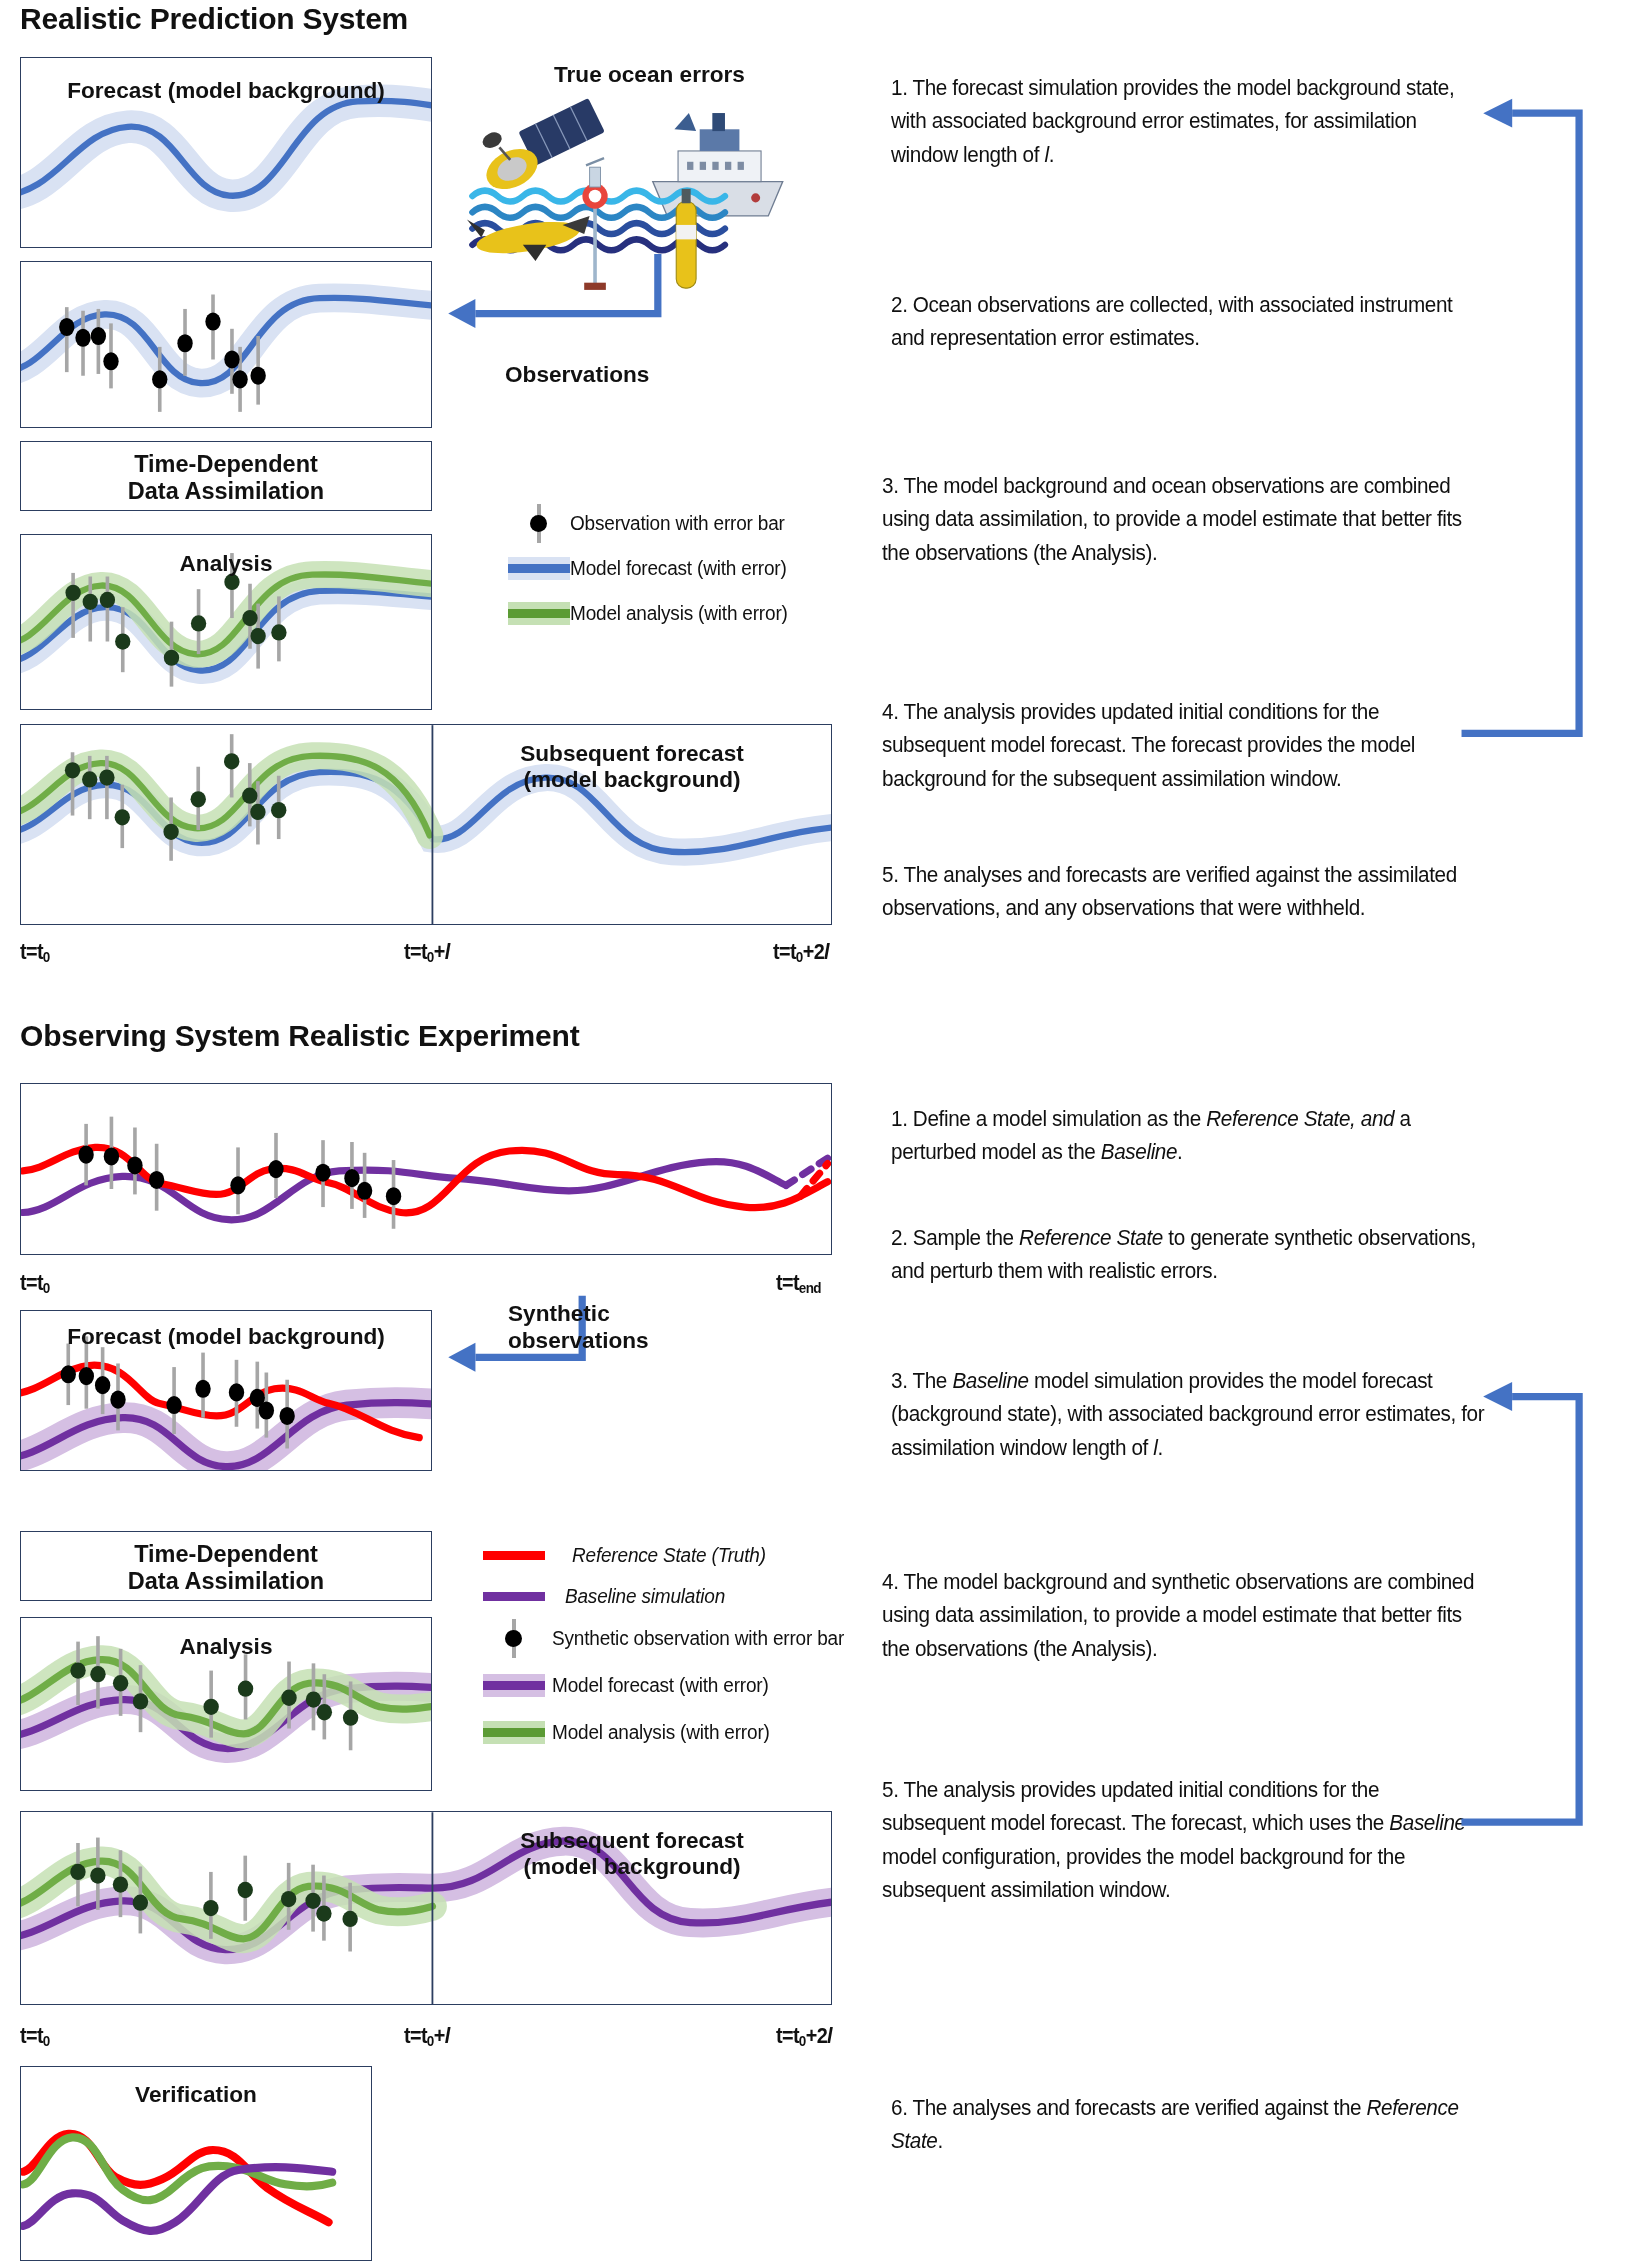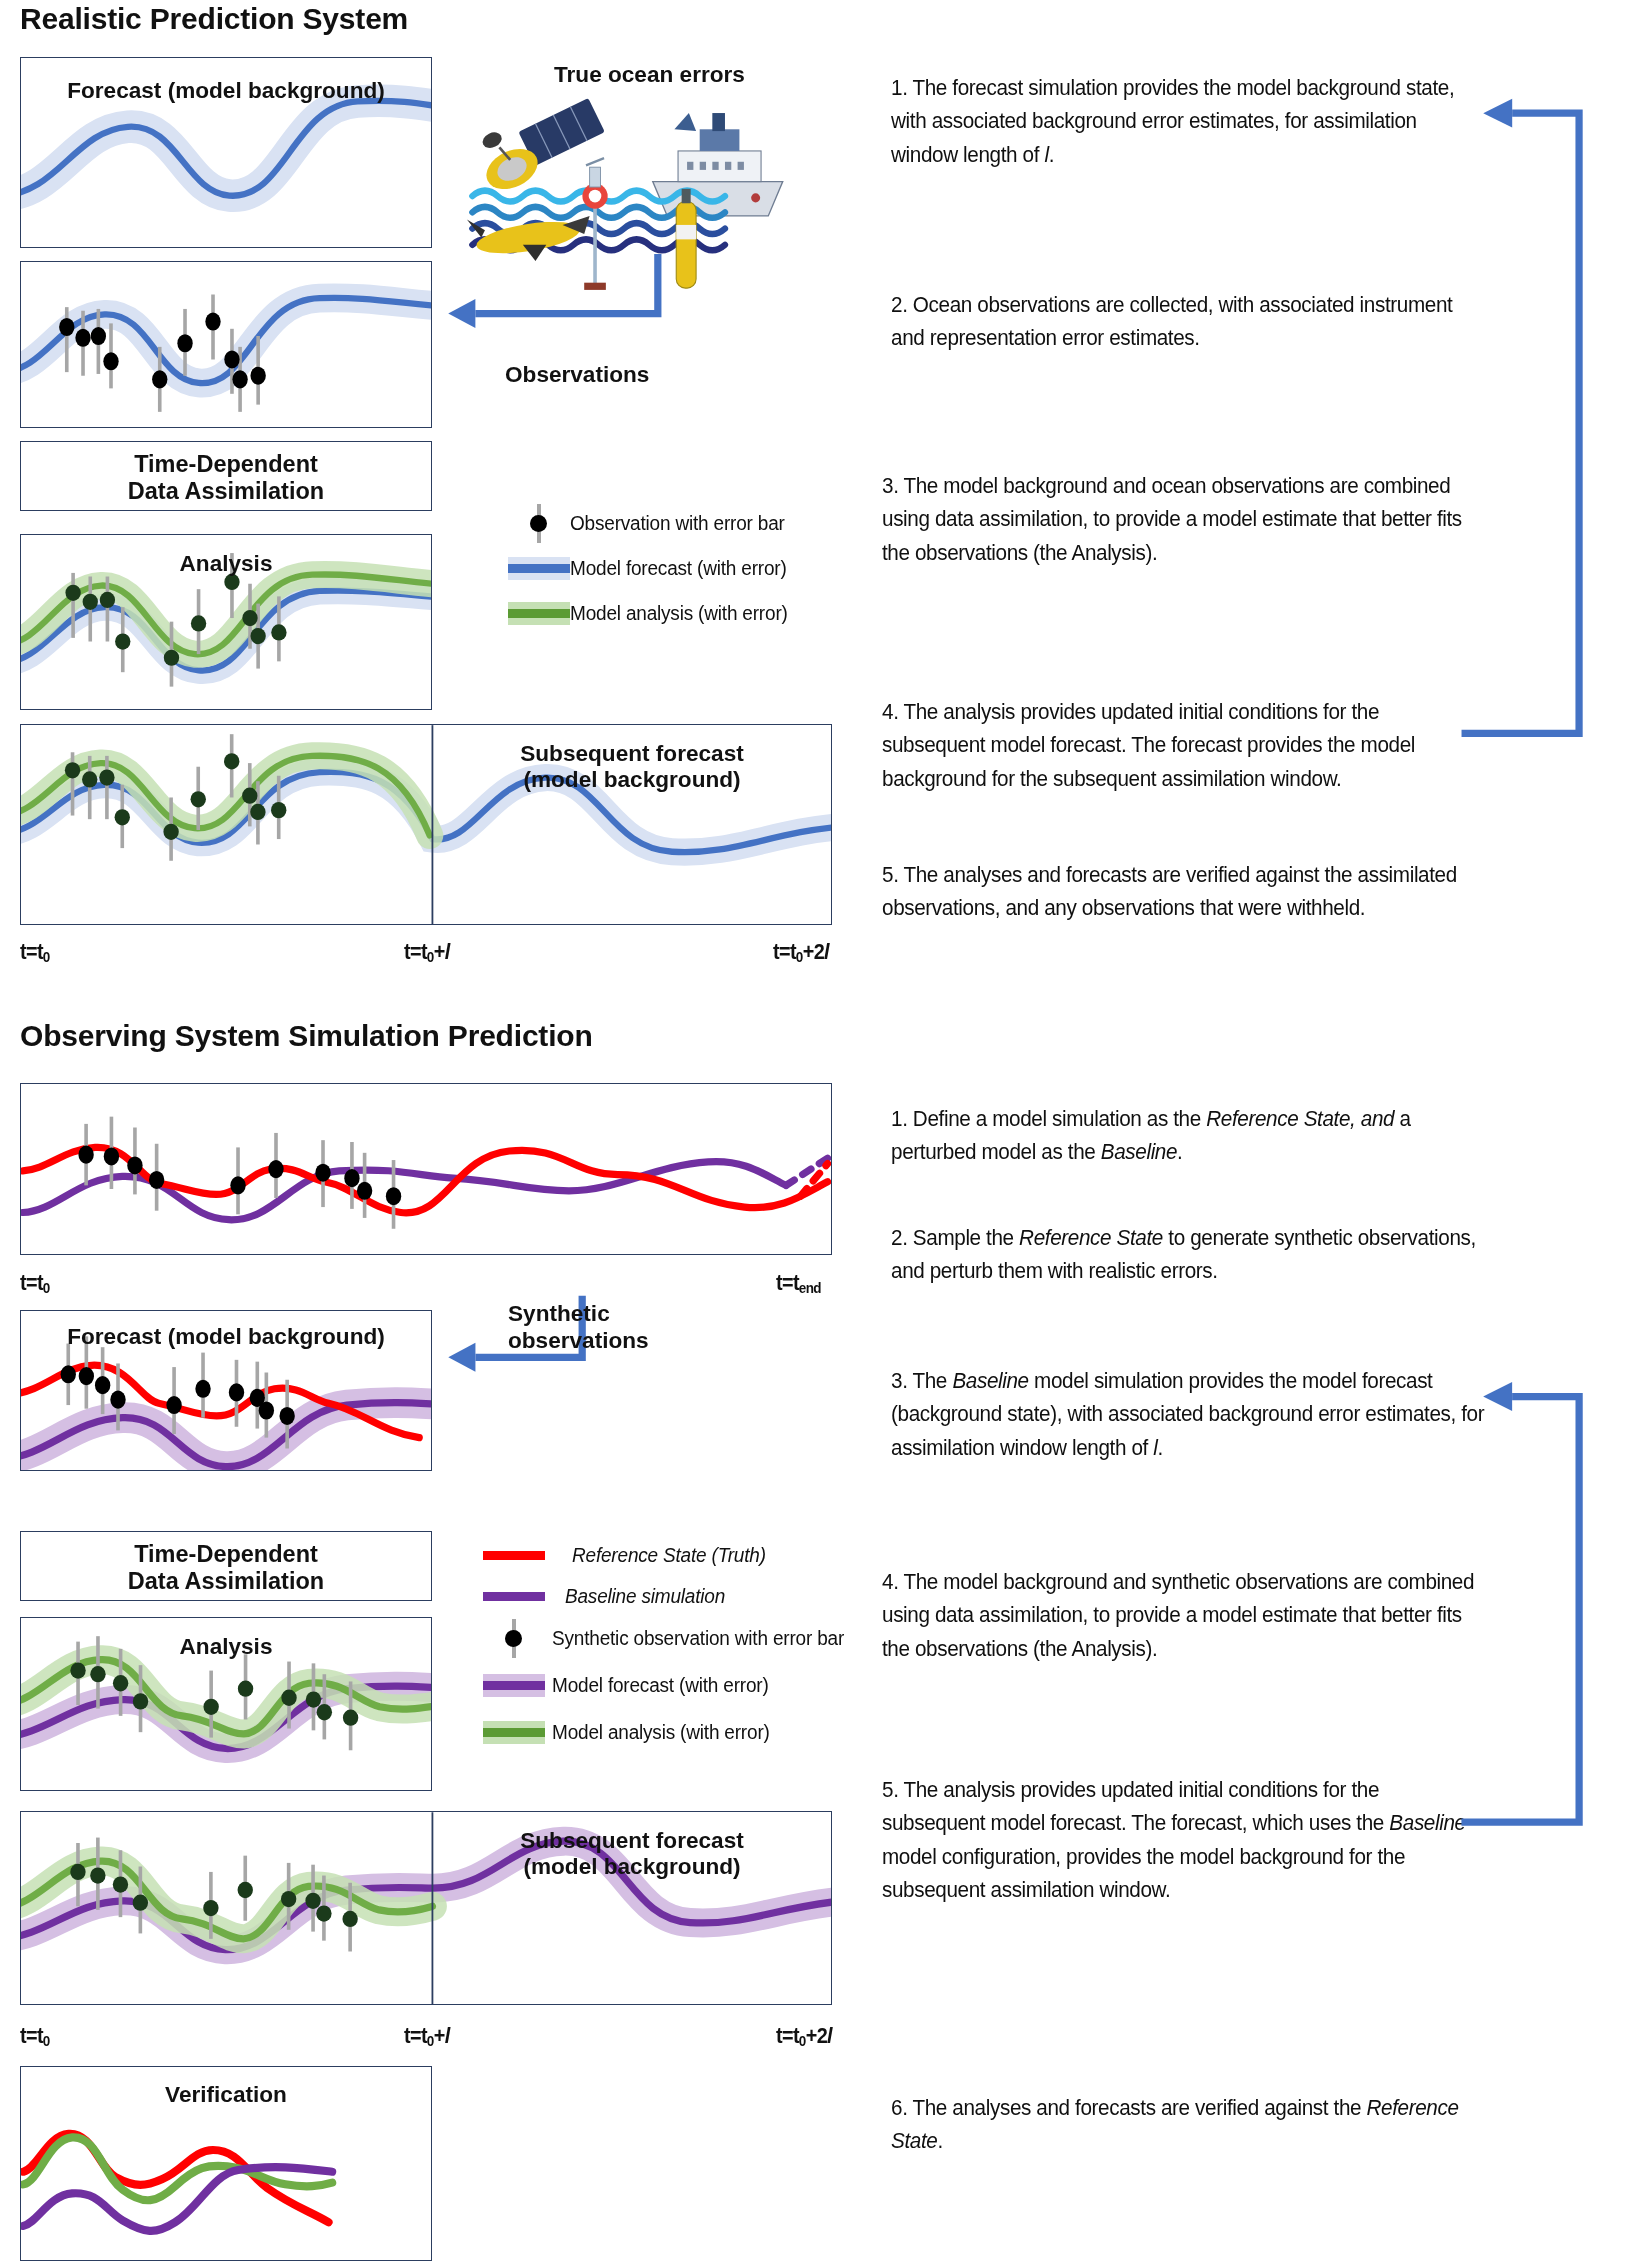--- a/index.html
+++ b/index.html
@@ -317,21 +317,21 @@
 <div class="para" style="left:891px; top:288px; width:624px;">2. Ocean observations are collected, with associated instrument and representation error estimates.</div>
 <div class="para" style="left:882px; top:469px; width:633px;">3. The model background and ocean observations are combined using data assimilation, to provide a model estimate that better fits the observations (the Analysis).</div>
 <div class="para" style="left:882px; top:695px; width:633px;">4. The analysis provides updated initial conditions for the subsequent model forecast. The forecast provides the model background for the subsequent assimilation window.</div>
 <div class="para" style="left:882px; top:858px; width:633px;">5. The analyses and forecasts are verified against the assimilated observations, and any observations that were withheld.</div>
 
 <svg class="abs" style="left:1456px; top:86px;" width="172" height="651" viewBox="0 0 190 720">
   <path d="M62 30 L136 30 L136 716 L6 716" fill="none" stroke="#4472C4" stroke-width="8"></path>
   <path d="M62 14 L30 30 L62 46 Z" fill="#4472C4"></path>
 </svg>
 
-<div class="section-title abs" style="left:20px; top:1019px;">Observing System Simulation Prediction</div>
+<div class="section-title abs" style="left:20px; top:1019px;">Observing System Realistic Experiment</div>
 
 <div class="panel" style="left:20px; top:1083px; width:812px; height:172px;">
   <div class="panel-inner">
     <svg width="812" height="172" viewBox="0 0 898 190">
 
       <path d="M 2 142 C 40 140 62 104 112 102 C 168 100 180 148 230 150 C 280 152 300 100 352 96
                C 420 92 440 102 478 104 C 540 108 560 118 606 118 C 660 118 700 90 760 86 C 800 83 822 100 846 112" fill="none" stroke="#7030A0" stroke-width="8" stroke-linecap="round"></path>
       <path d="M846 112 L892 82" fill="none" stroke="#7030A0" stroke-width="8" stroke-linecap="round" stroke-dasharray="11 11"></path>
 
       <path d="M 2 96 C 30 94 48 72 82 70 C 120 68 132 106 154 110 C 182 115 196 122 216 122
@@ -499,21 +499,21 @@
     </svg>
   </div>
   <div class="panel-label" style="left:412px; right:0; top:16.3px;">Subsequent forecast
 (model background)</div>
 </div>
 
 <div class="tick abs" style="left:20px; top:2023px;">t=t<sub>0</sub></div>
 <div class="tick abs" style="left:404px; top:2023px;">t=t<sub>0</sub>+<i>l</i></div>
 <div class="tick abs" style="left:776px; top:2023px;">t=t<sub>0</sub>+2<i>l</i></div>
 
-<div class="panel" style="left:20px; top:2066px; width:412px; height:195px;">
+<div class="panel" style="left:20px; top:2066px; width:352px; height:195px;">
   <div class="panel-inner">
     <svg width="412" height="195" viewBox="0 0 455 216">
       <path d="M 2 116 C 18 112 28 76 52 74 C 78 72 86 112 104 122 C 126 134 138 132 156 124
                C 180 114 190 92 212 92 C 240 92 250 118 272 134 C 300 154 320 160 340 172" fill="none" stroke="#FF0000" stroke-width="9" stroke-linecap="round"></path>
       <path d="M 2 130 C 20 126 30 80 56 78 C 84 76 90 120 112 136 C 136 154 150 150 170 132
                C 194 110 206 108 228 110 C 256 113 268 126 292 130 C 316 134 330 132 344 128" fill="none" stroke="#70AD47" stroke-width="9" stroke-linecap="round"></path>
       <path d="M 2 176 C 18 172 30 142 56 140 C 86 138 92 158 112 170 C 136 184 148 186 170 172
                C 196 156 212 118 240 114 C 280 108 310 112 344 116" fill="none" stroke="#7030A0" stroke-width="9" stroke-linecap="round"></path>
     </svg>
   </div>

